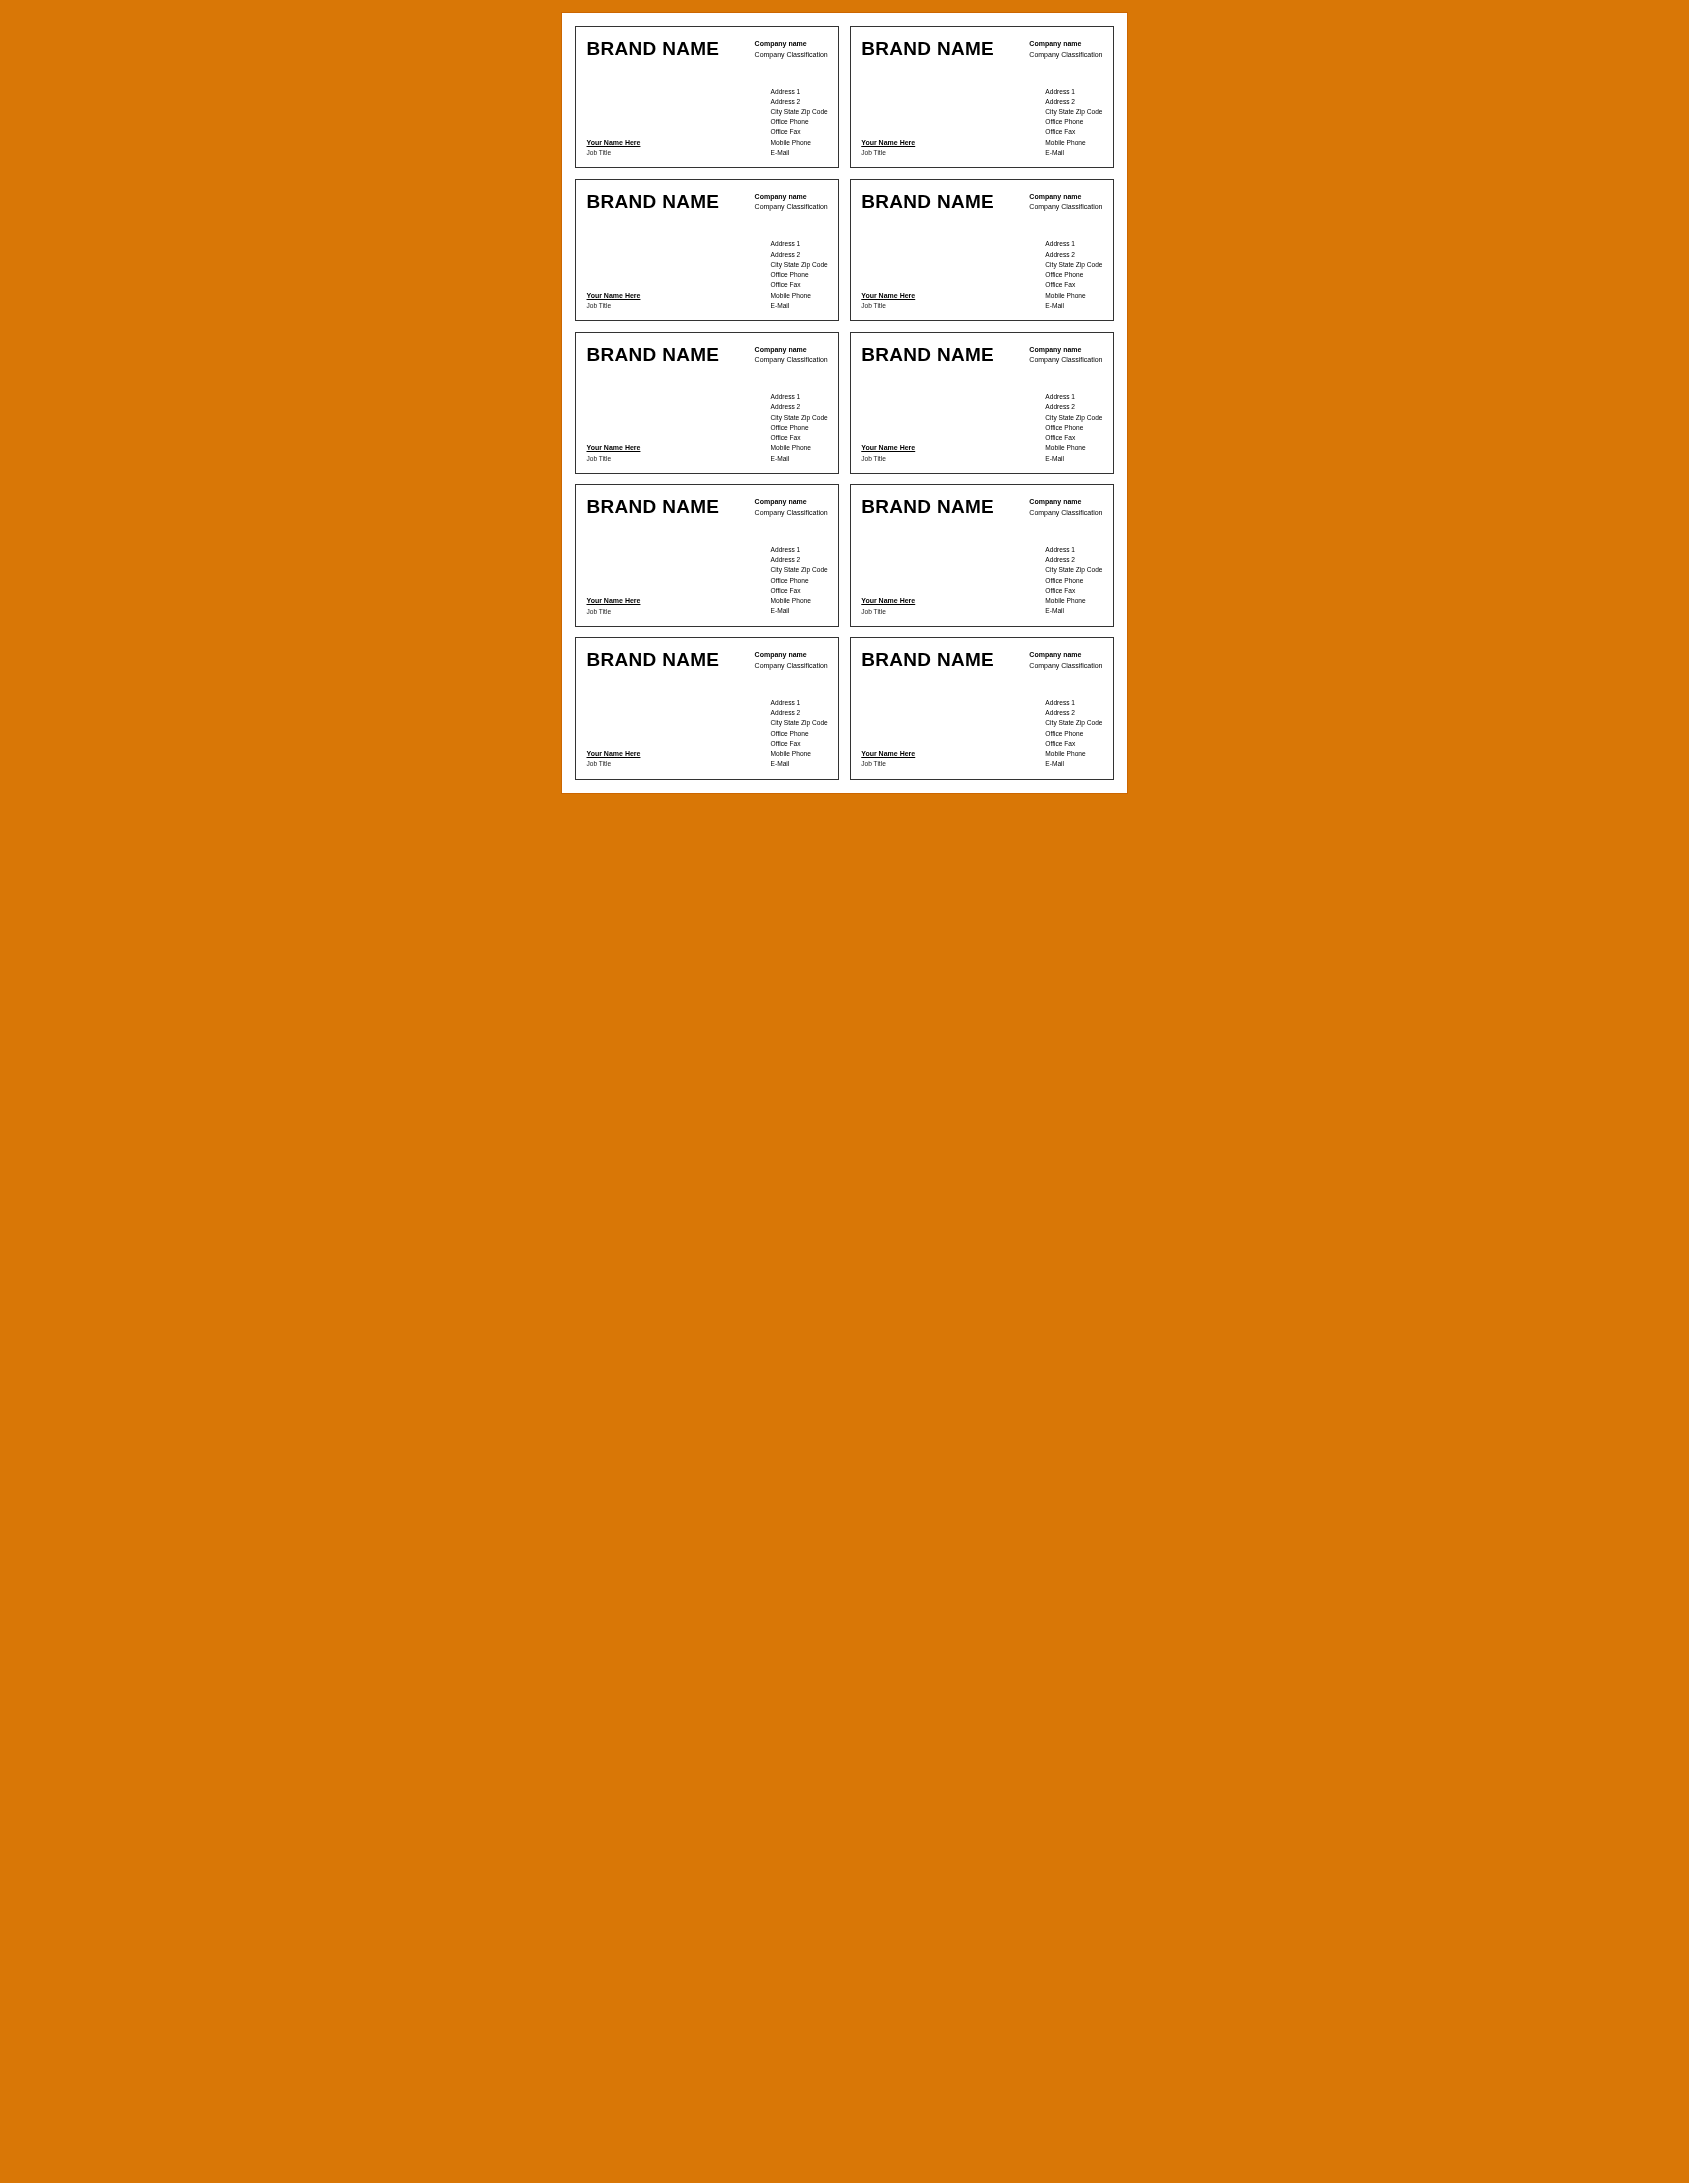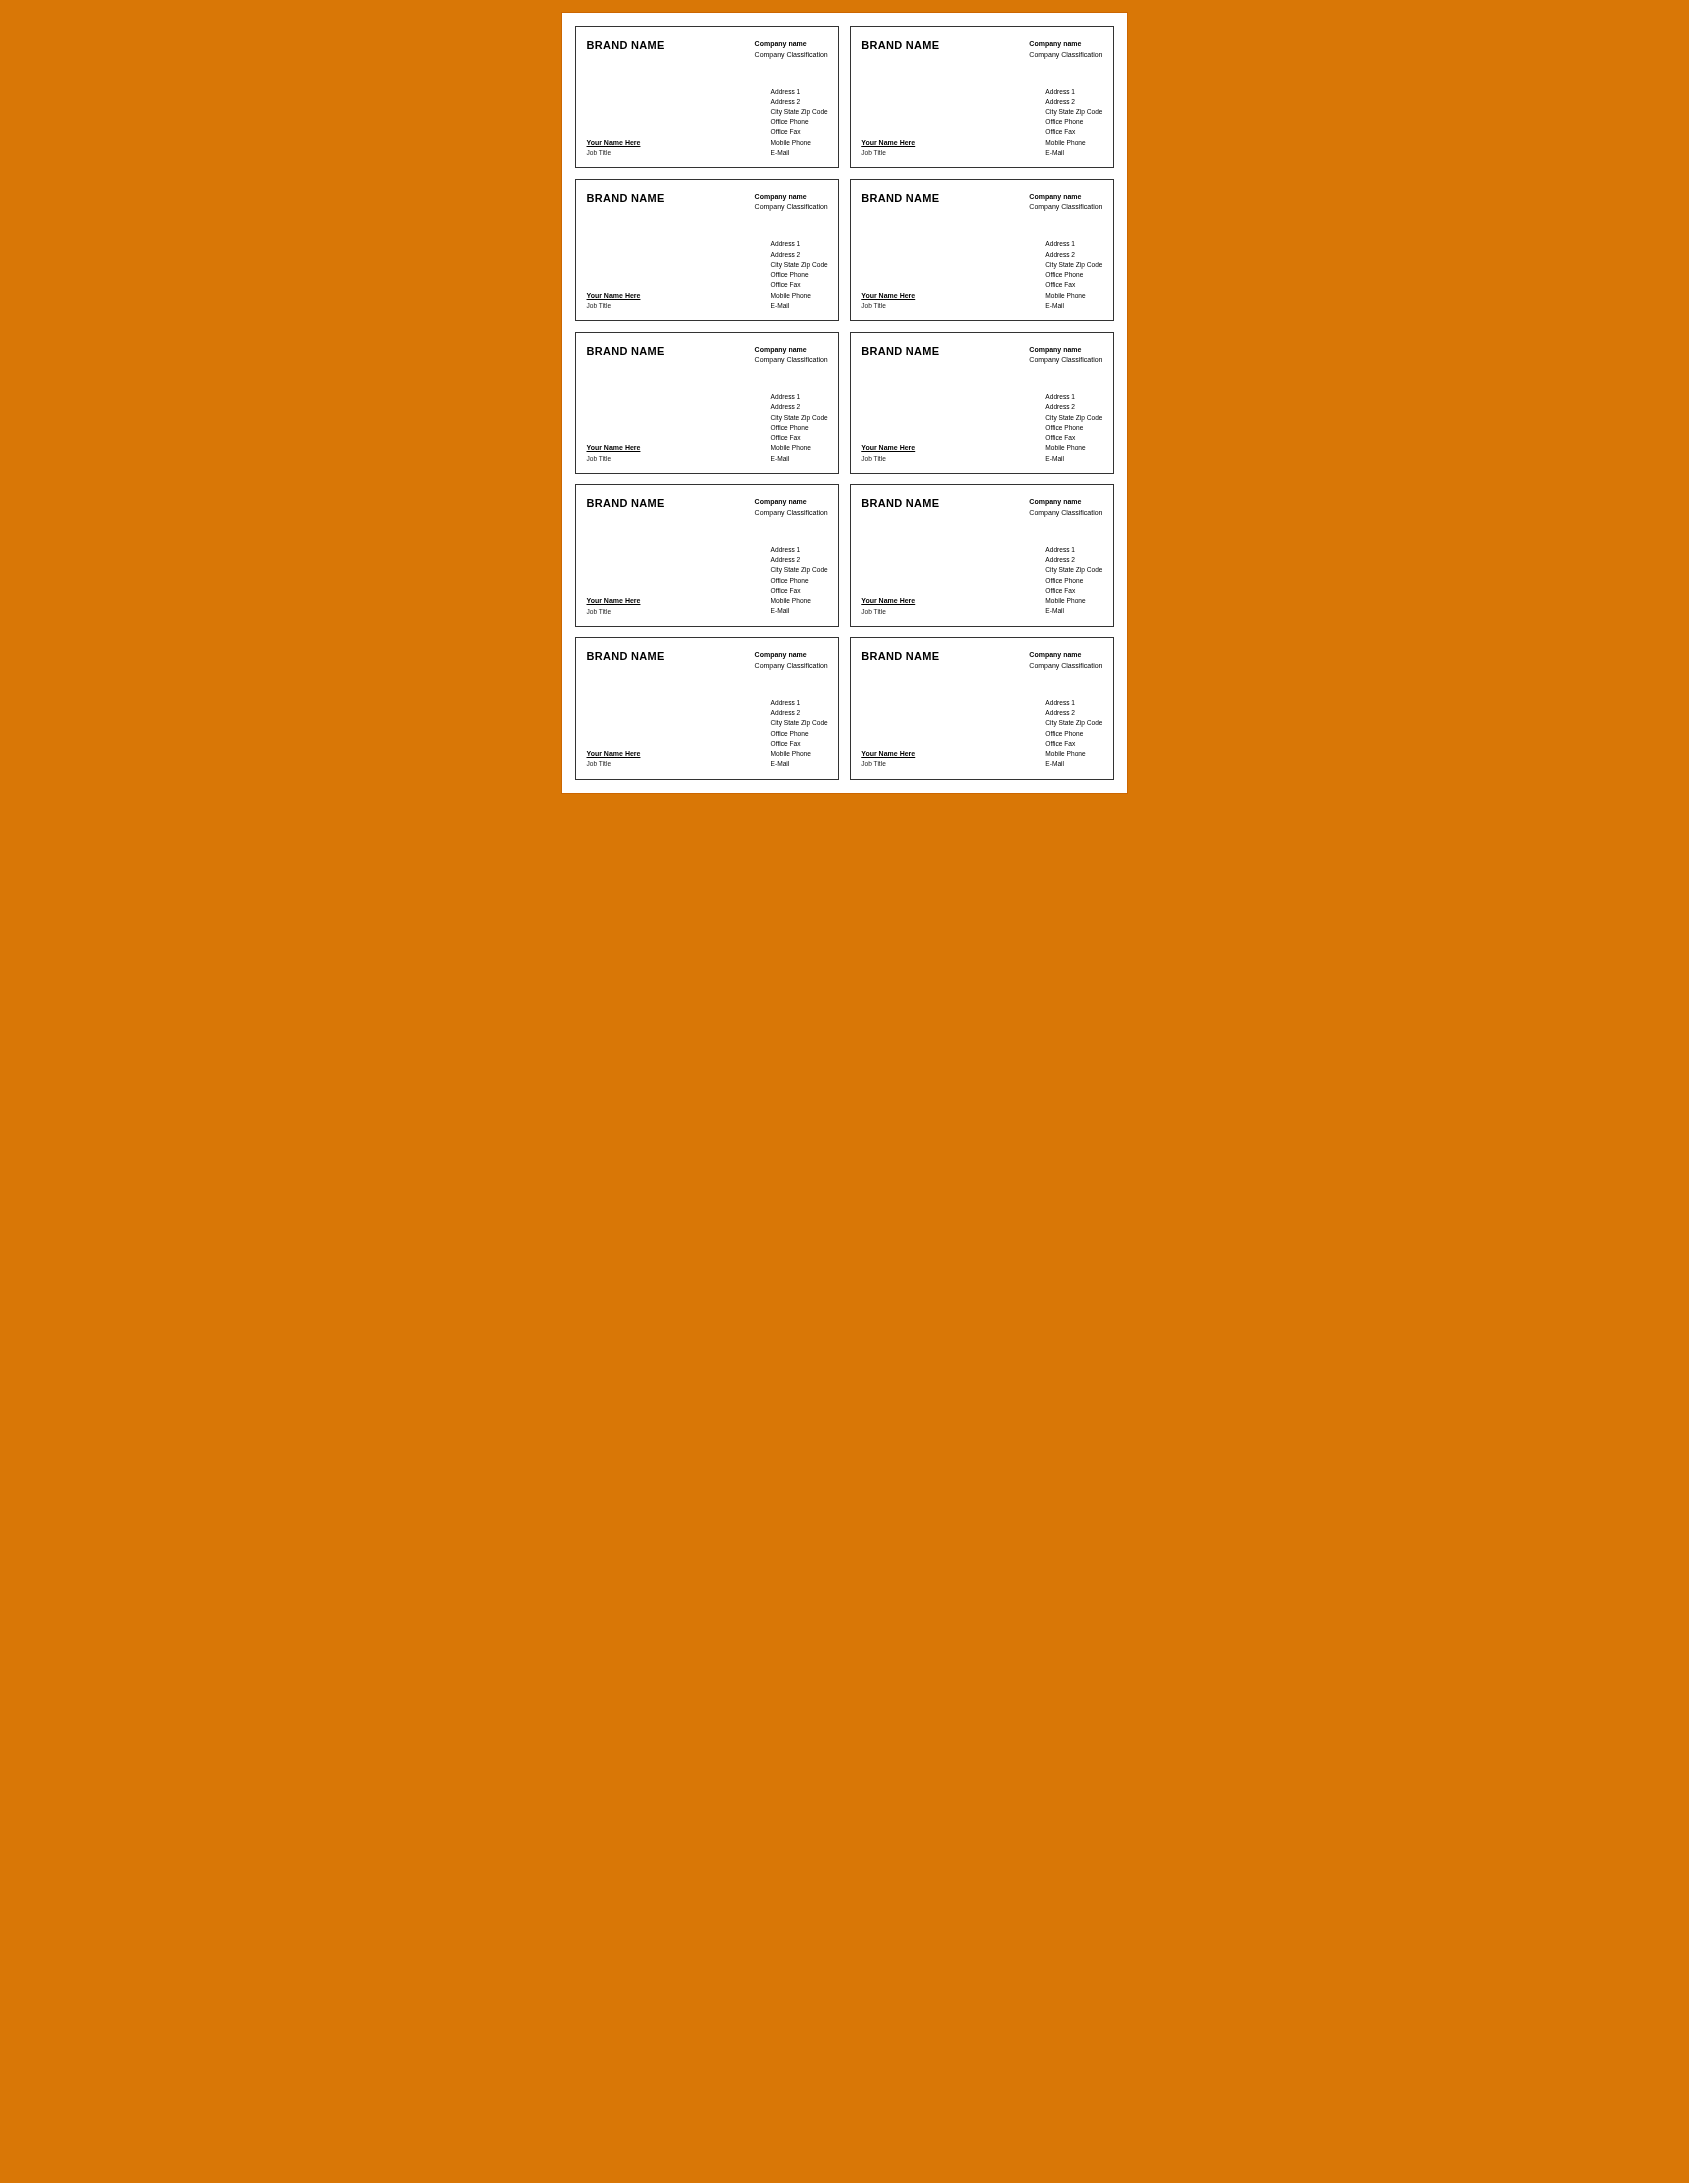--- a/index.html
+++ b/index.html
@@ -33,21 +33,21 @@
       position: relative;
     }
     .card-top {
       display: flex;
       flex-direction: row;
       justify-content: space-between;
       align-items: flex-start;
       margin-bottom: 6.6px;
     }
     .brand-name {
-      font-size: 11px;
+      font-size: 19px;
       font-weight: 900;
       letter-spacing: 0.3px;
       color: #000;
       line-height: 1.1;
     }
     .company-info-top {
       font-size: 7px;
       text-align: left;
       line-height: 1.5;
     }

